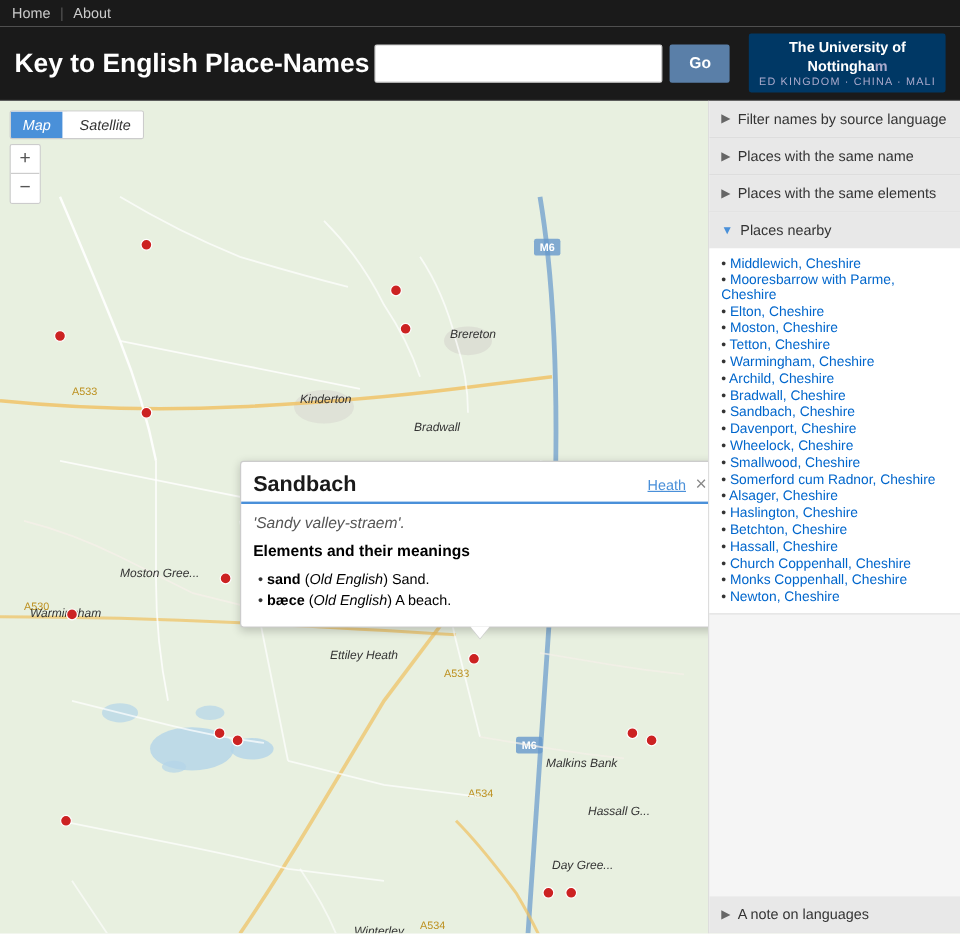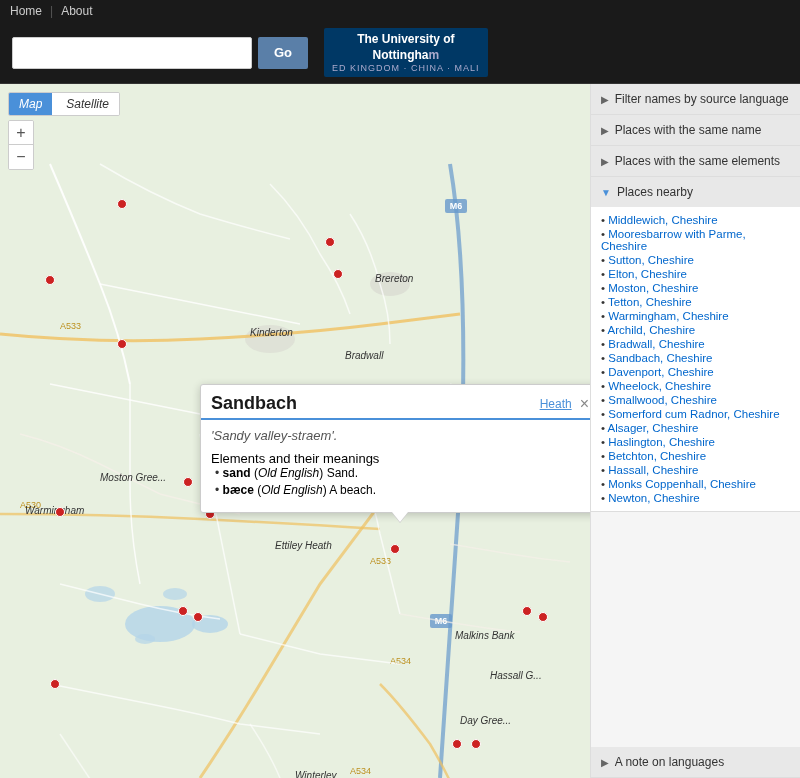--- a/index.html
+++ b/index.html
@@ -201,22 +201,22 @@
     #popup-content {
       padding: 8px 10px 12px;
     }
     #popup-meaning {
       font-style: italic;
       color: #555;
       margin-bottom: 8px;
       font-size: 13px;
     }
     #popup-elements-title {
-      font-weight: normal;
-      margin-bottom: 0;
+      font-weight: bold;
+      margin-bottom: 10px;
       font-size: 13px;
     }
     .element-item {
       font-size: 12px;
       margin-bottom: 3px;
       margin-left: 4px;
     }
     .element-item::before { content: "• "; color: #333; }
     .element-lang { font-style: italic; }
 
@@ -299,20 +299,21 @@
 </head>
 <body>
 
 <div id="topbar">
   <a href="#">Home</a>
   <span>|</span>
   <a href="#">About</a>
 </div>
 
 <div id="header">
+  <h1>Key to English Place-Names</h1>
   <div id="search-area">
     <input type="text" id="search-input" placeholder="" style="">
     <button id="go-button">Go</button>
   </div>
   <div id="uni-logo">
     <div class="uni-name">The University of<br>Nottingha<span style="color:#aac">m</span></div>
     <div class="uni-sub">ED KINGDOM · CHINA · MALI</div>
   </div>
 </div>
 
@@ -461,36 +462,36 @@
 
     <div class="sidebar-section">
       <div class="sidebar-section-header expanded">
         <span class="sidebar-arrow" style="color:#4a90d9;">▼</span>
         <span>Places nearby</span>
       </div>
       <div class="sidebar-section-content">
         <ul class="nearby-list" id="nearby-list">
             <li><a href="#">Middlewich, Cheshire</a></li>
             <li><a href="#">Mooresbarrow with Parme, Cheshire</a></li>
-            <li><a href="#">Sutton, Cheshire</a></li>
             <li><a href="#">Elton, Cheshire</a></li>
             <li><a href="#">Moston, Cheshire</a></li>
             <li><a href="#">Tetton, Cheshire</a></li>
             <li><a href="#">Warmingham, Cheshire</a></li>
             <li><a href="#">Archild, Cheshire</a></li>
             <li><a href="#">Bradwall, Cheshire</a></li>
             <li><a href="#">Sandbach, Cheshire</a></li>
             <li><a href="#">Davenport, Cheshire</a></li>
             <li><a href="#">Wheelock, Cheshire</a></li>
             <li><a href="#">Smallwood, Cheshire</a></li>
             <li><a href="#">Somerford cum Radnor, Cheshire</a></li>
             <li><a href="#">Alsager, Cheshire</a></li>
             <li><a href="#">Haslington, Cheshire</a></li>
             <li><a href="#">Betchton, Cheshire</a></li>
             <li><a href="#">Hassall, Cheshire</a></li>
+            <li><a href="#">Church Coppenhall, Cheshire</a></li>
             <li><a href="#">Monks Coppenhall, Cheshire</a></li>
             <li><a href="#">Newton, Cheshire</a></li>
           </ul>
       </div>
     </div>
 
     <div class="sidebar-section note-section">
       <div class="sidebar-section-header">
         <span class="sidebar-arrow">▶</span>
         <span>A note on languages</span>

